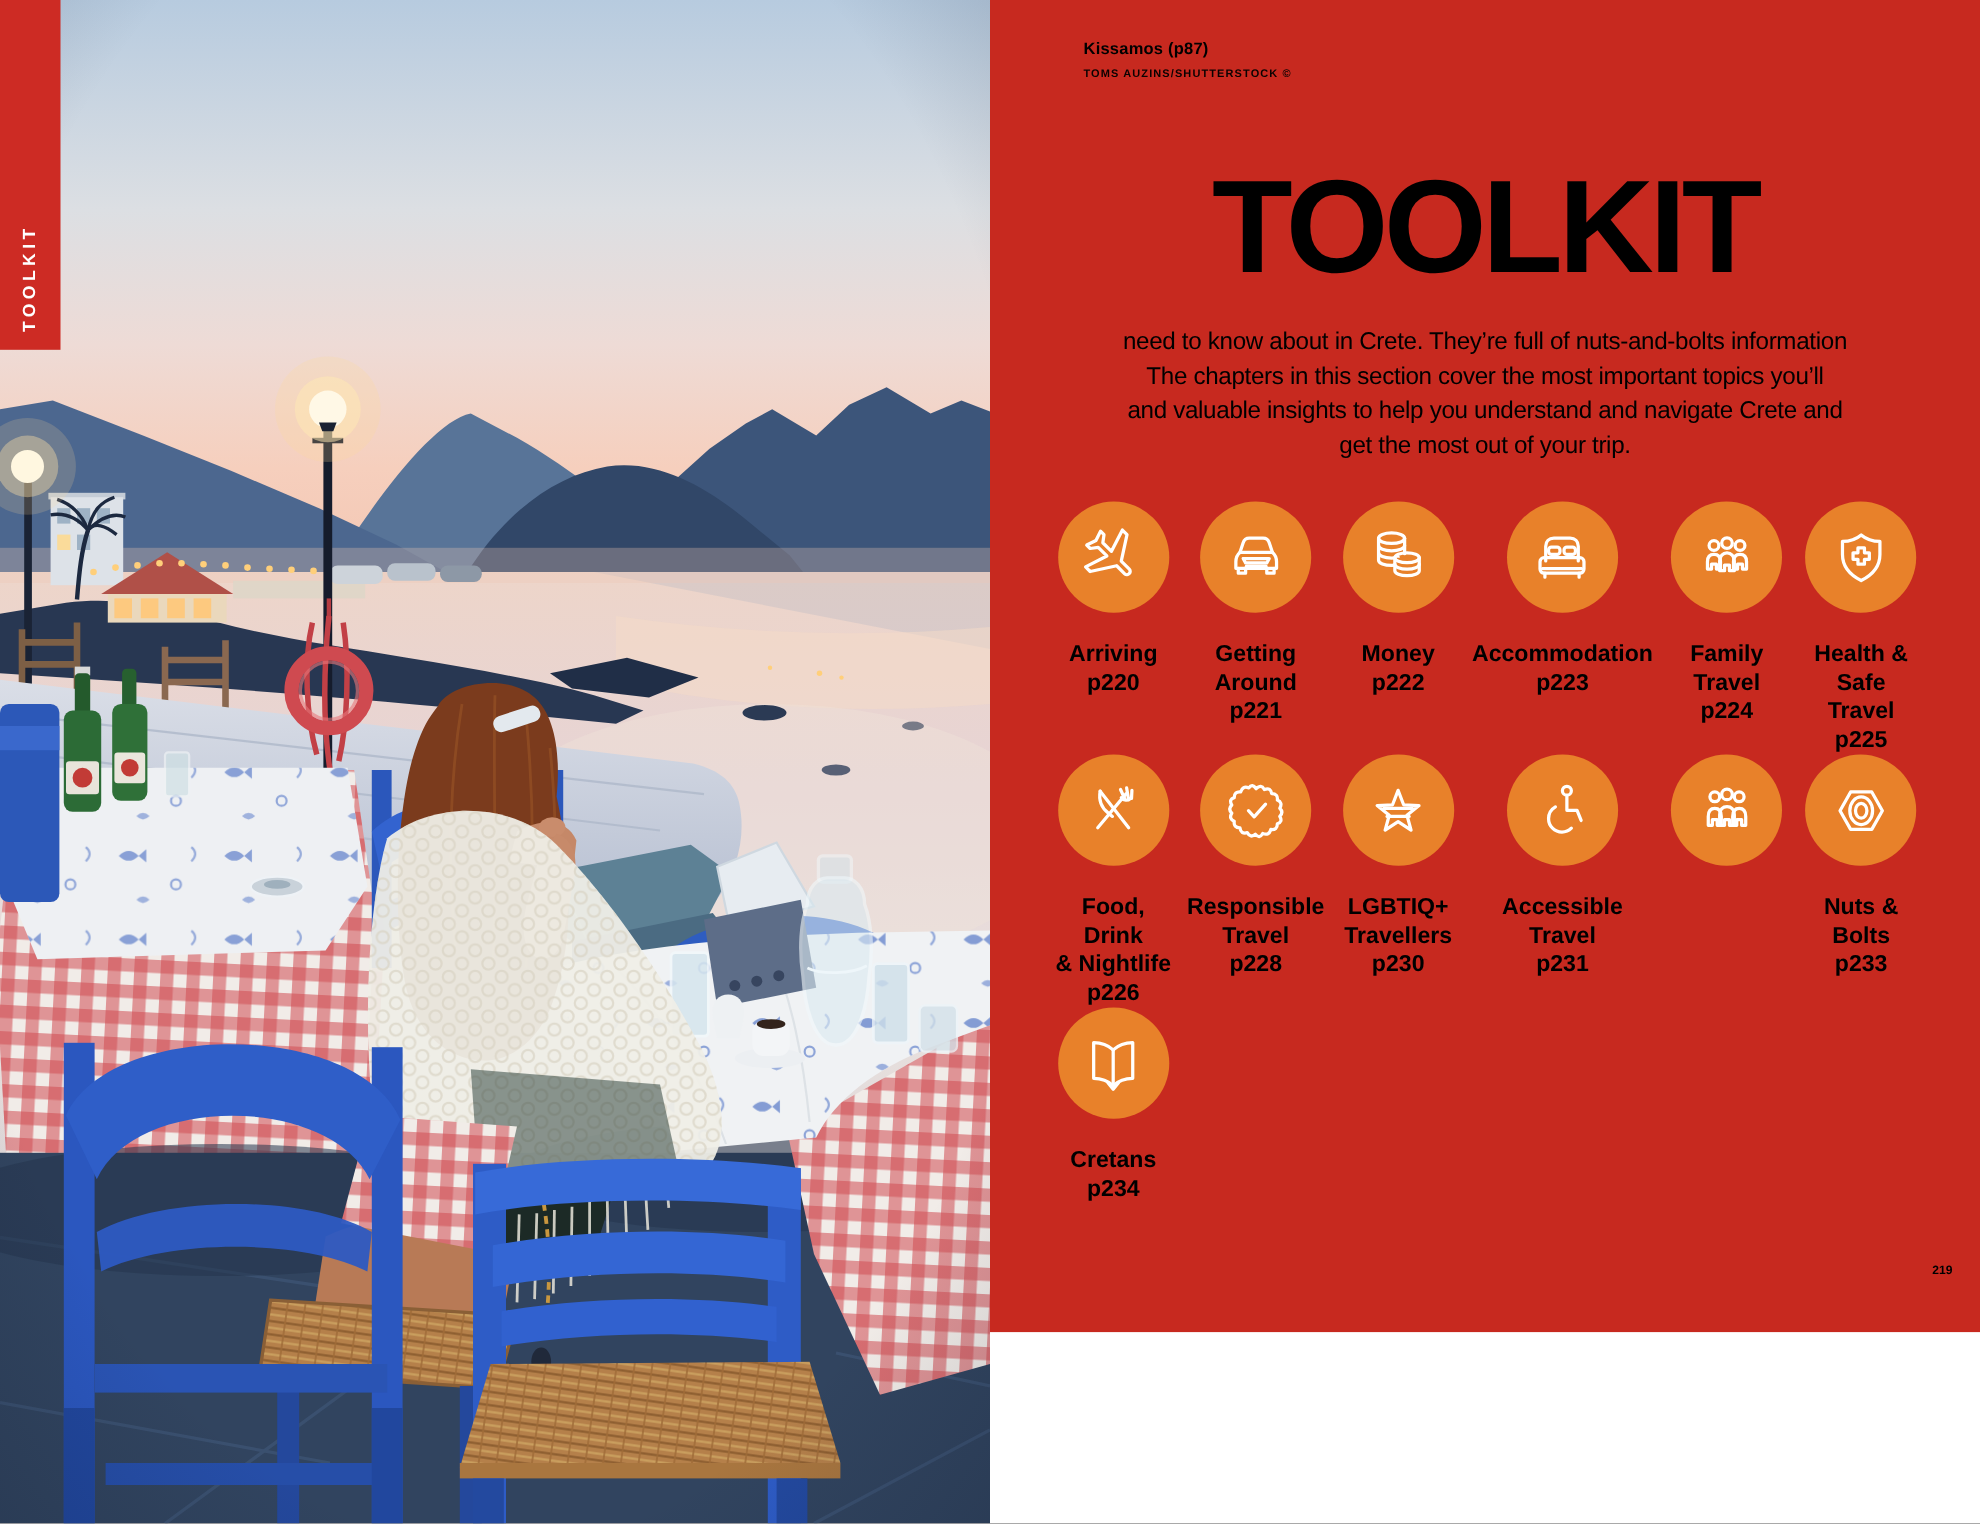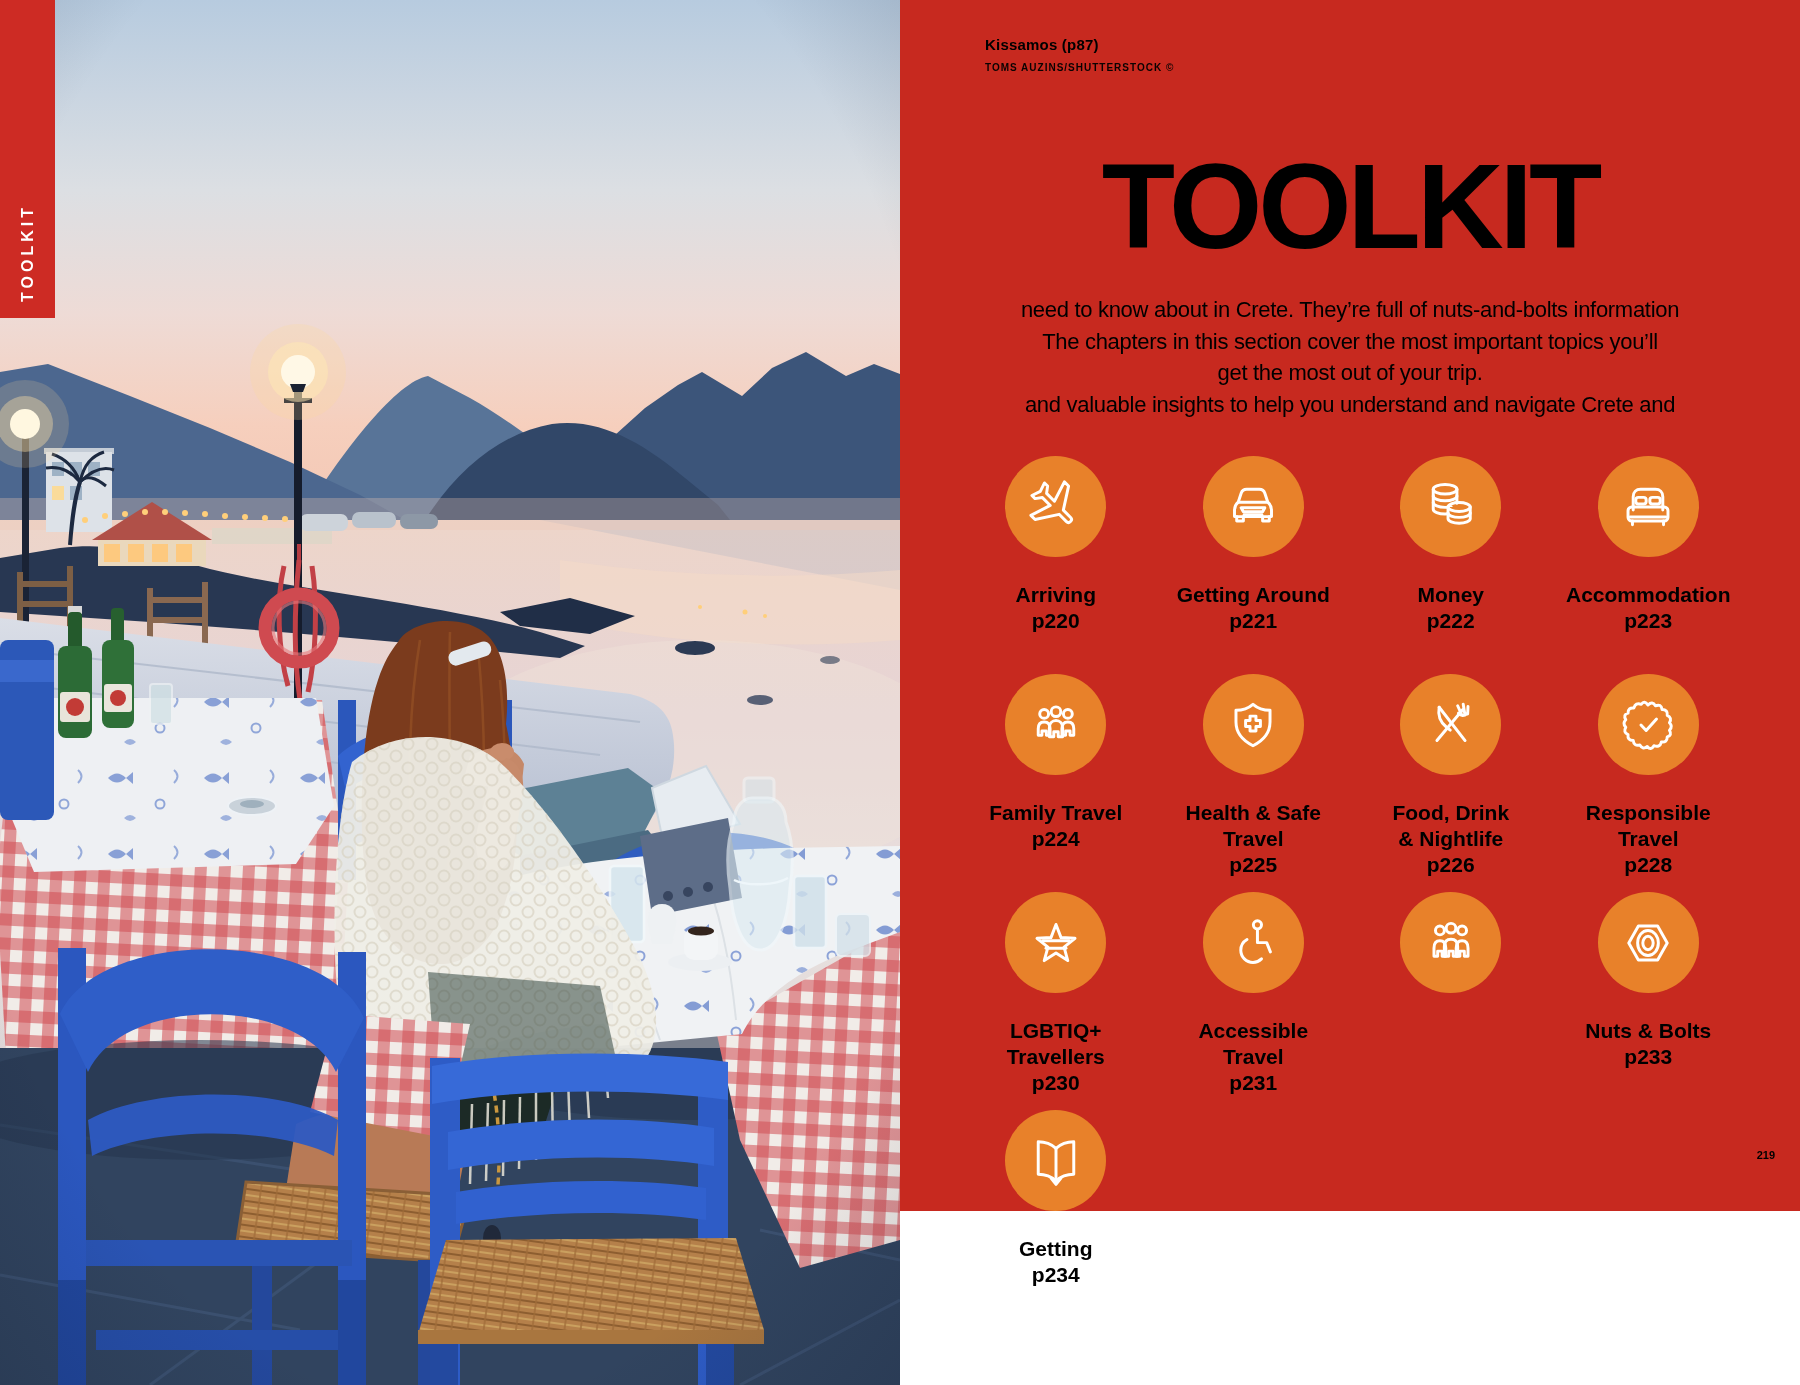--- a/index.html
+++ b/index.html
@@ -38,21 +38,21 @@
   .big-title{
     position:absolute;top:146px;left:0;width:100%;text-align:center;
     font-size:120px;font-weight:800;letter-spacing:-4px;line-height:1;
   }
   .intro{
     position:absolute;top:294px;left:0;width:100%;text-align:center;
     font-size:22px;line-height:31.5px;letter-spacing:-.3px;font-weight:400;
   }
   .grid{
     position:absolute;top:456px;left:57px;width:790px;
-    display:grid;grid-template-columns:repeat(4,1fr);
+    display:grid;grid-template-columns:repeat(6,1fr);gap:12px;
   }
   .cell{height:218px;display:flex;flex-direction:column;align-items:center;}
   .circle{
     width:101px;height:101px;border-radius:50%;background:var(--orange);
     display:flex;align-items:center;justify-content:center;flex:0 0 auto;
   }
   .circle svg{width:74px;height:74px;}
   .ic{stroke:#fff;fill:none;stroke-width:4;stroke-linecap:round;stroke-linejoin:round;}
   .label{margin-top:25px;text-align:center;font-size:21px;line-height:26px;font-weight:bold;}
   .pagenum{position:absolute;right:25px;bottom:50px;font-size:11px;font-weight:bold;}
@@ -349,22 +349,22 @@
 
   <div class="panel">
     <div class="credit">
       <div class="credit-title">Kissamos (p87)</div>
       <div class="credit-sub">TOMS AUZINS/SHUTTERSTOCK ©</div>
     </div>
     <div class="big-title">TOOLKIT</div>
     <div class="intro">
       <div>need to know about in Crete. They’re full of nuts-and-bolts information</div>
       <div>The chapters in this section cover the most important topics you’ll</div>
+      <div>and valuable insights to help you understand and navigate Crete and</div>
       <div>get the most out of your trip.</div>
-      <div>and valuable insights to help you understand and navigate Crete and</div>
     </div>
     <div class="grid">
         <div class="cell">
           <div class="circle">
             <svg class="ic" viewBox="0 0 100 100">
     <g transform="rotate(135 50 50)">
       <path d="M46 26 C46 21 54 21 54 26 L54 40 L82 58 L82 66 L54 57 L54 72 L62 78 L62 84 L50 80 L38 84 L38 78 L46 72 L46 57 L18 66 L18 58 L46 40 Z"></path>
     </g>
   </svg>
           </div>
@@ -537,20 +537,20 @@
         <div class="cell">
           <div class="circle">
             <svg class="ic" viewBox="0 0 100 100">
     <path d="M50 33 C43 26.5 34.5 24 26 24 V68 C34.5 68 43 70.5 50 77"></path>
     <path d="M50 33 C57 26.5 65.5 24 74 24 V68 C65.5 68 57 70.5 50 77"></path>
     <path d="M50 33 V77"></path>
     <path d="M43.5 73.5 L50 81.5 L56.5 73.5"></path>
   </svg>
           </div>
           <div class="label">
-            <div>Getting</div>
+            <div>Cretans</div>
             <div>p234</div>
           </div>
         </div>
       </div>
     <div class="pagenum">219</div>
   </div>
 </div>
 
 </body></html>

